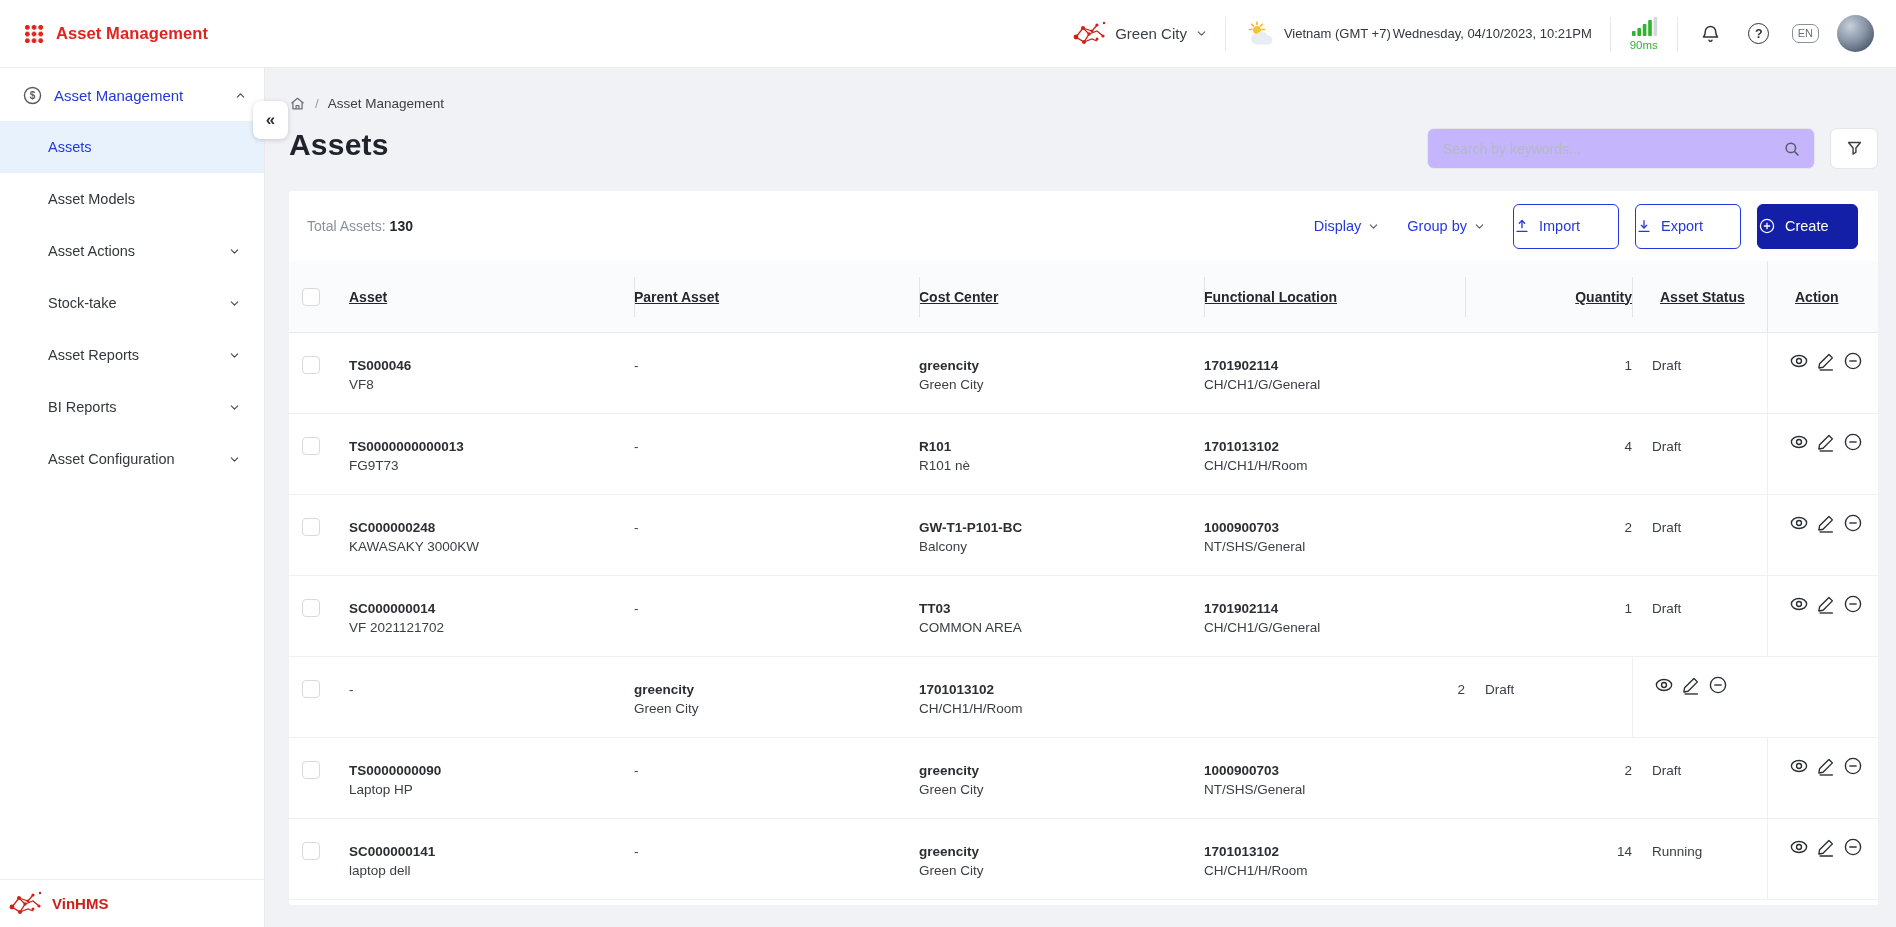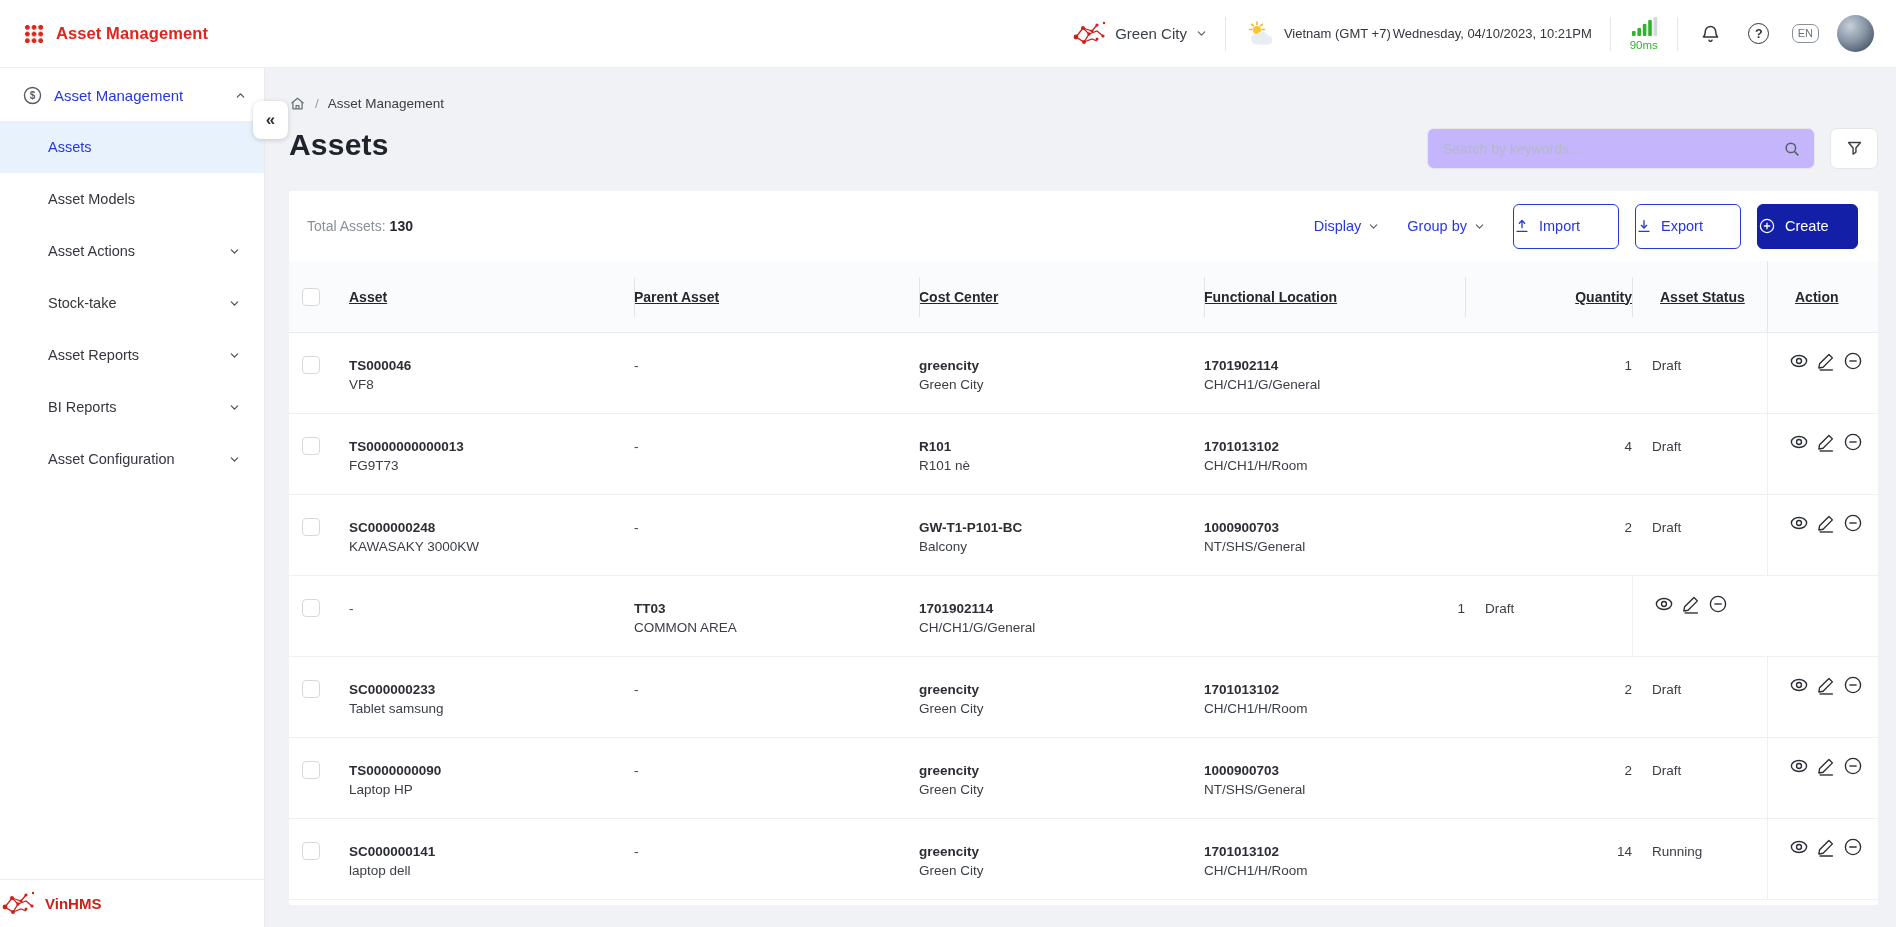--- a/index.html
+++ b/index.html
@@ -39,21 +39,21 @@
   .avatar{width:37px;height:37px;border-radius:50%;background:radial-gradient(circle at 35% 30%,#c7d0da 0%,#8795a5 45%,#2f3b52 100%);cursor:pointer;}
 
   
   .sidebar{position:absolute;top:68px;left:0;width:265px;bottom:0;background:#fff;border-right:1px solid #e9e9eb;z-index:10;}
   .side-root{display:flex;align-items:center;gap:11px;padding:17px 18px 15px 22px;cursor:pointer;}
   .side-root-label{color:var(--link-blue);font-size:15px;flex:1;}
   .side-items .side-item{display:flex;align-items:center;height:52px;padding:0 24px 0 48px;font-size:14.5px;color:#33363c;cursor:pointer;}
   .side-items .side-item .side-label{flex:1;}
   .side-items .side-item.active{background:var(--active-item-bg);color:var(--link-blue);}
   .side-chev{display:inline-flex;color:#494e55;}
-  .side-footer{position:absolute;left:0;right:0;bottom:0;height:48px;border-top:1px solid #ededef;display:flex;align-items:center;gap:10px;padding:0 2px;}
+  .side-footer{position:absolute;left:0;right:0;bottom:0;height:48px;border-top:1px solid #ededef;display:flex;align-items:center;gap:10px;padding:0 9px;}
   .vinhms-name{color:#cf2018;font-size:15px;font-weight:700;}
 
   
   .collapse-btn{position:absolute;left:253px;top:101px;width:35px;height:38px;background:#fff;border-radius:8px;box-shadow:0 1px 5px rgba(0,0,0,.18);display:flex;align-items:center;justify-content:center;font-size:17px;font-weight:700;color:#2c2f35;cursor:pointer;z-index:20;}
 
   
   .main{position:absolute;left:265px;top:68px;right:0;bottom:0;background:#f0f2f5;padding:0 18px 0 24px;}
   .breadcrumb{display:flex;align-items:center;gap:9px;padding-top:27px;font-size:13.5px;color:#3c4043;}
   .crumb-sep{color:#9aa0a6;}
   .title-row{display:flex;align-items:flex-start;justify-content:space-between;margin-top:16px;}
@@ -521,20 +521,24 @@
                 <line x1="8" y1="12" x2="16" y2="12"></line>
               </svg>
             </span>
           </div>
         </div>
         <div class="trow">
     <div class="td ccheck">
             <span class="checkbox"></span>
           </div>
     <div class="td">
+            <div class="l1">SC000000014</div>
+            <div class="l2">VF 2021121702</div>
+          </div>
+    <div class="td">
             <div class="l2">-</div>
           </div>
     <div class="td">
             <div class="l1">TT03</div>
             <div class="l2">COMMON AREA</div>
           </div>
     <div class="td">
             <div class="l1">1701902114</div>
             <div class="l2">CH/CH1/G/General</div>
           </div>
@@ -563,24 +567,20 @@
                 <line x1="8" y1="12" x2="16" y2="12"></line>
               </svg>
             </span>
           </div>
         </div>
         <div class="trow">
     <div class="td ccheck">
             <span class="checkbox"></span>
           </div>
     <div class="td">
-            <div class="l1">SC000000233</div>
-            <div class="l2">Tablet samsung</div>
-          </div>
-    <div class="td">
             <div class="l2">-</div>
           </div>
     <div class="td">
             <div class="l1">greencity</div>
             <div class="l2">Green City</div>
           </div>
     <div class="td">
             <div class="l1">1701013102</div>
             <div class="l2">CH/CH1/H/Room</div>
           </div>

